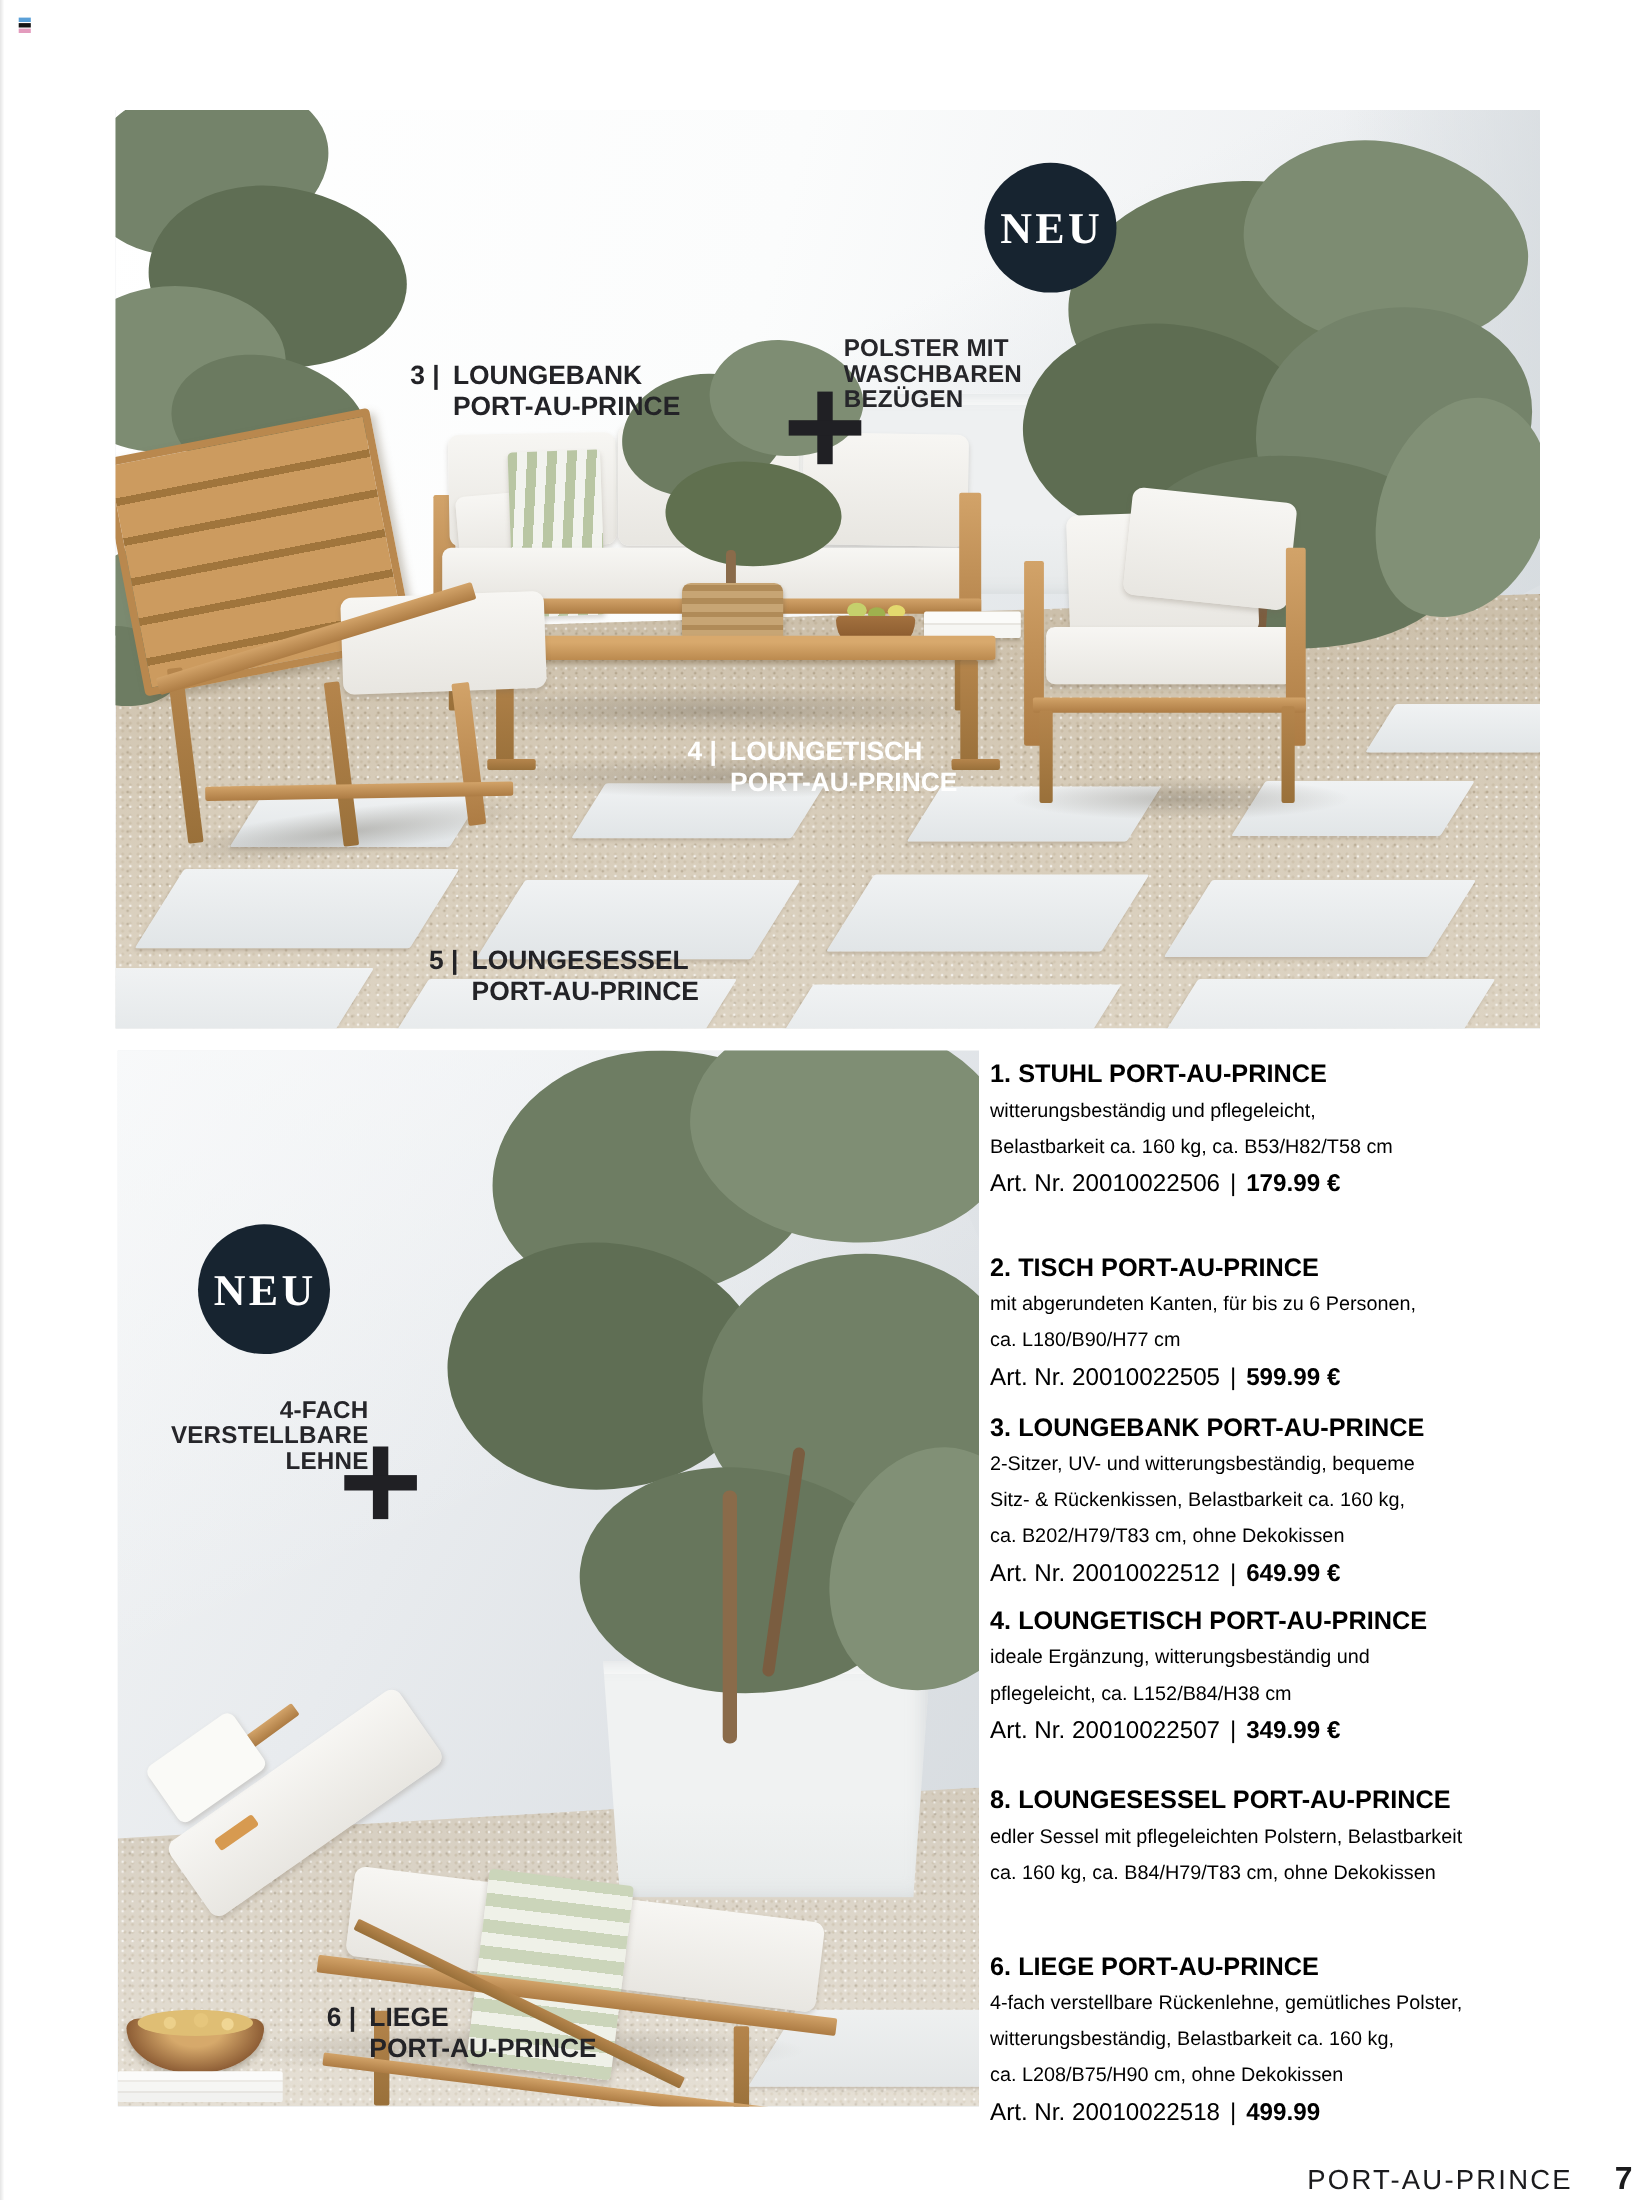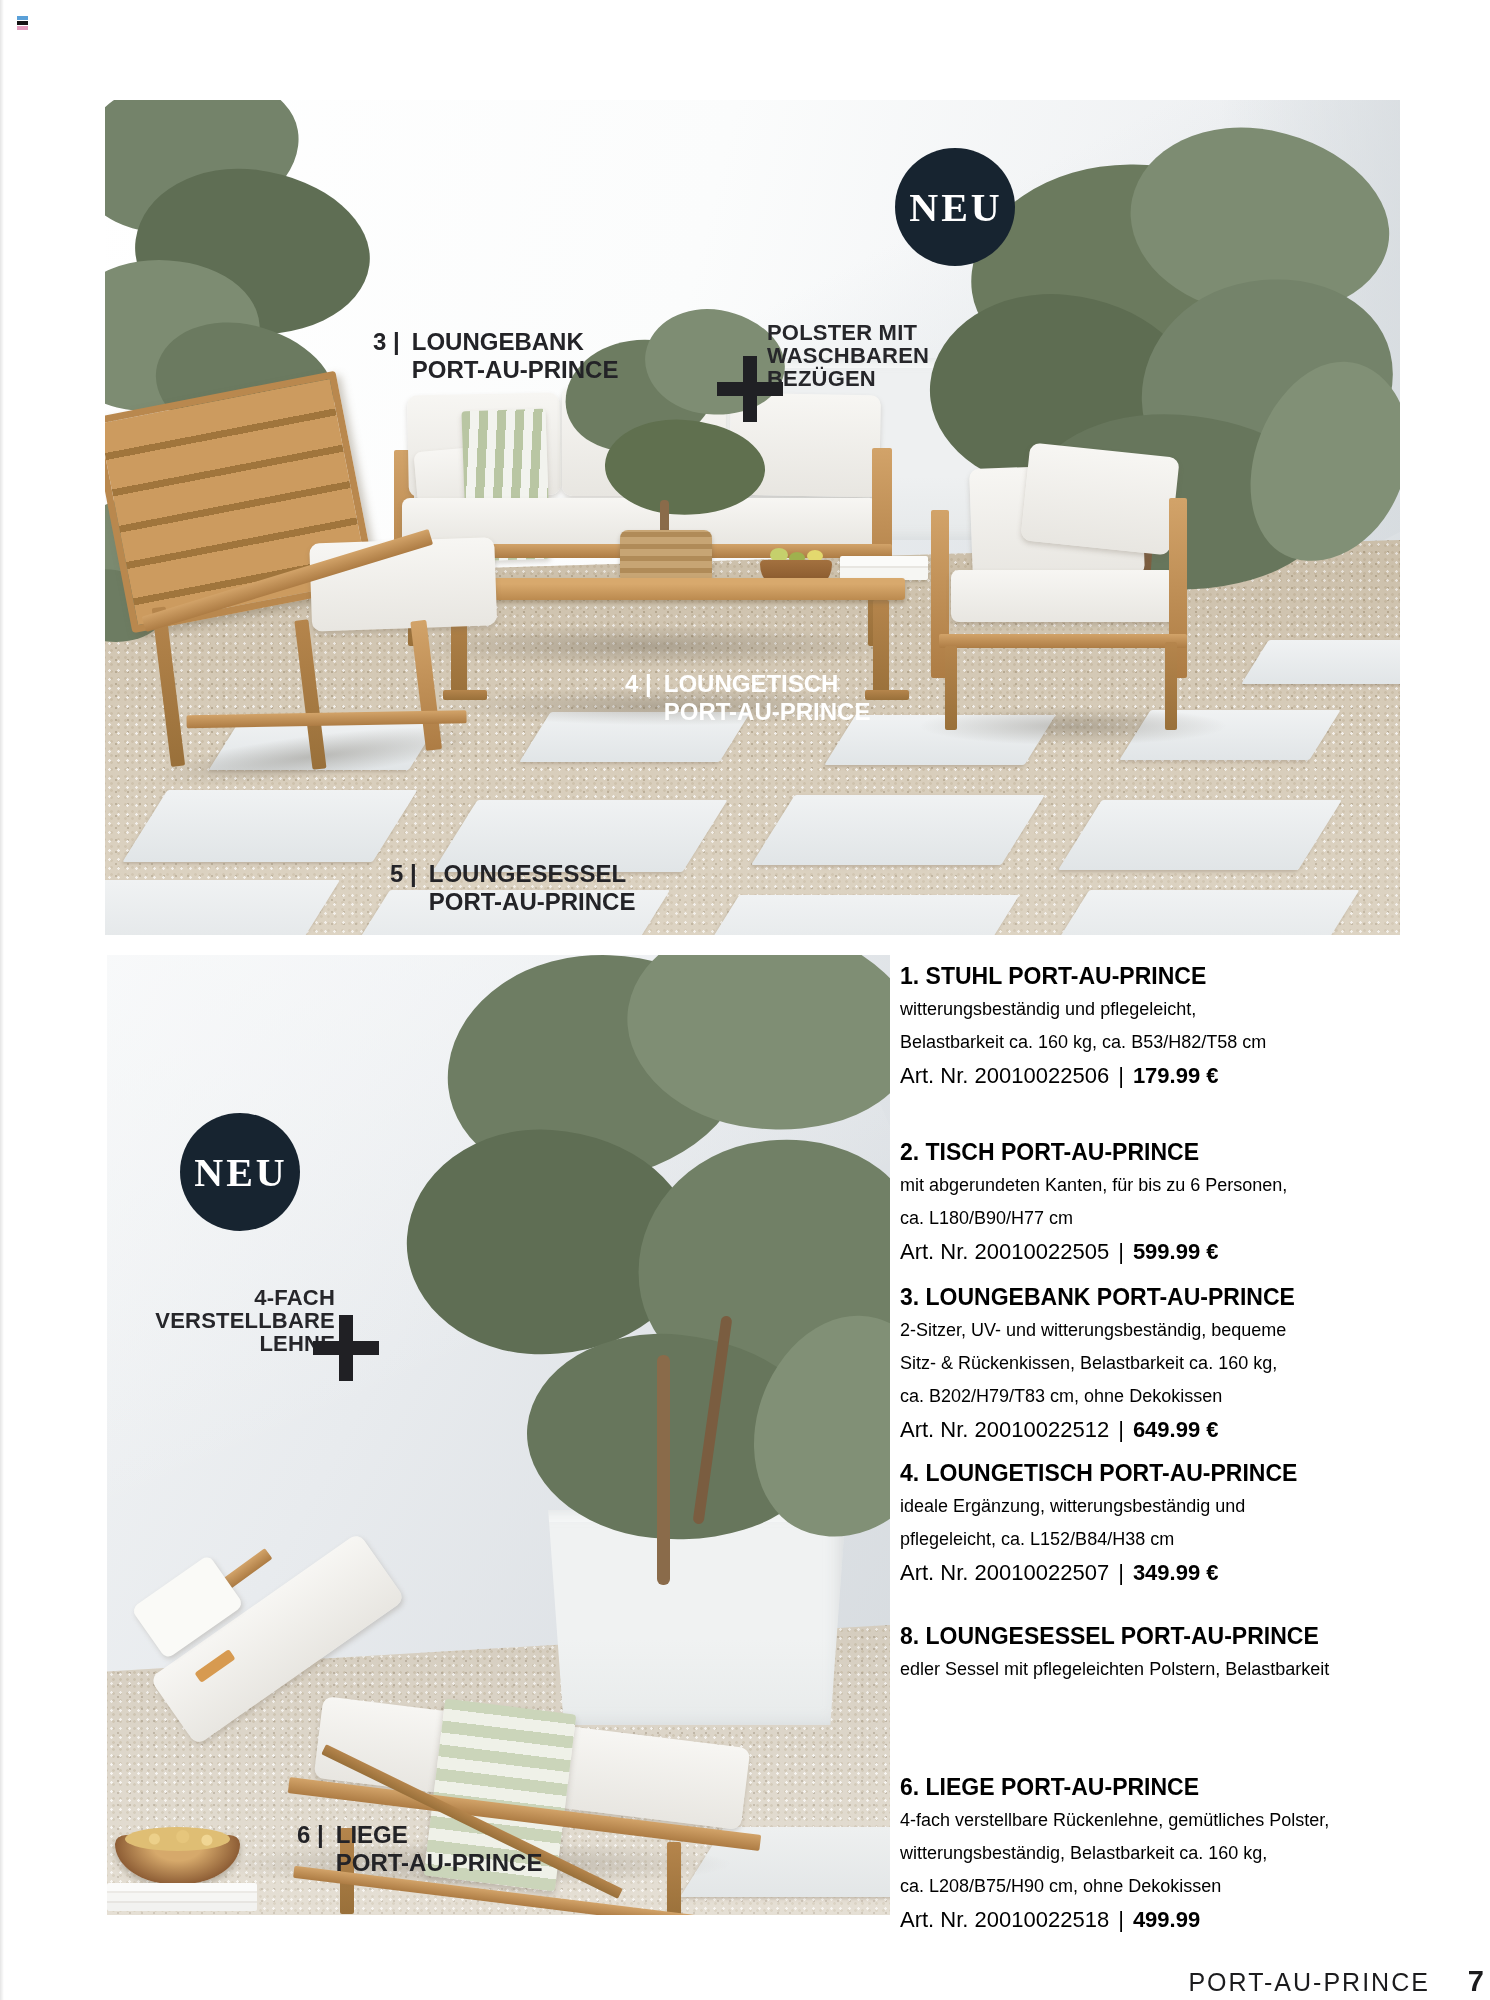--- a/index.html
+++ b/index.html
@@ -19,21 +19,21 @@
         transform:skewX(-32deg);border-radius:2px;box-shadow:0 2px 3px rgba(125,110,88,.30);}
   .wood{background:linear-gradient(180deg,#d2a369,#ad7c44);border-radius:2px;}
   .woodd{background:linear-gradient(180deg,#b5854c,#99703a);border-radius:2px;}
   .cushion{background:linear-gradient(180deg,#f7f6f3,#e8e6e1);border-radius:10px;
         box-shadow:0 3px 5px rgba(110,100,85,.25);}
   .shadow-e{position:absolute;background:radial-gradient(ellipse at center,rgba(95,88,75,.33),rgba(95,88,75,0) 68%);}
 
   .neu{position:absolute;width:118px;height:118px;border-radius:50%;background:#172430;color:#fff;
        font-family:"Liberation Serif","DejaVu Serif",serif;font-weight:700;font-size:40px;letter-spacing:3px;
        display:flex;align-items:center;justify-content:center;padding-left:2px;}
-  .callout{position:absolute;font-weight:700;font-size:22px;line-height:23px;color:#26262a;letter-spacing:.2px;margin-top:16px;}
+  .callout{position:absolute;font-weight:700;font-size:22px;line-height:23px;color:#26262a;letter-spacing:.2px;}
   .plus{position:absolute;width:66px;height:66px;}
   .plus::before{content:"";position:absolute;left:26px;top:0;width:14px;height:66px;background:#202024;}
   .plus::after{content:"";position:absolute;top:26px;left:0;width:66px;height:14px;background:#202024;}
 
   .plabel{position:absolute;display:grid;grid-template-columns:auto auto;column-gap:12px;
           font-weight:700;font-size:24px;line-height:28px;color:#232327;}
   .plabel .pseries{grid-column:2;}
   .plabel.white{color:#ffffff;}
 
   .product{position:absolute;left:900px;width:565px;color:#000000;}
@@ -282,20 +282,21 @@
     <div class="line">ideale Ergänzung, witterungsbeständig und</div>
     <div class="line">pflegeleicht, ca. L152/B84/H38 cm</div>
     <div class="artline">
       <span>Art. Nr. 20010022507</span><span class="pipe">|</span><b>349.99 €</b>
     </div>
   </article>
 
   <article class="product" style="top:1620px">
     <h3>8. LOUNGESESSEL PORT-AU-PRINCE</h3>
     <div class="line">edler Sessel mit pflegeleichten Polstern, Belastbarkeit</div>
+    <div class="line">ca. 160 kg, ca. B84/H79/T83 cm, ohne Dekokissen</div>
   </article>
 
   <article class="product" style="top:1771px">
     <h3>6. LIEGE PORT-AU-PRINCE</h3>
     <div class="line">4-fach verstellbare Rückenlehne, gemütliches Polster,</div>
     <div class="line">witterungsbeständig, Belastbarkeit ca. 160 kg,</div>
     <div class="line">ca. L208/B75/H90 cm, ohne Dekokissen</div>
     <div class="artline">
       <span>Art. Nr. 20010022518</span><span class="pipe">|</span><b>499.99</b>
     </div>

